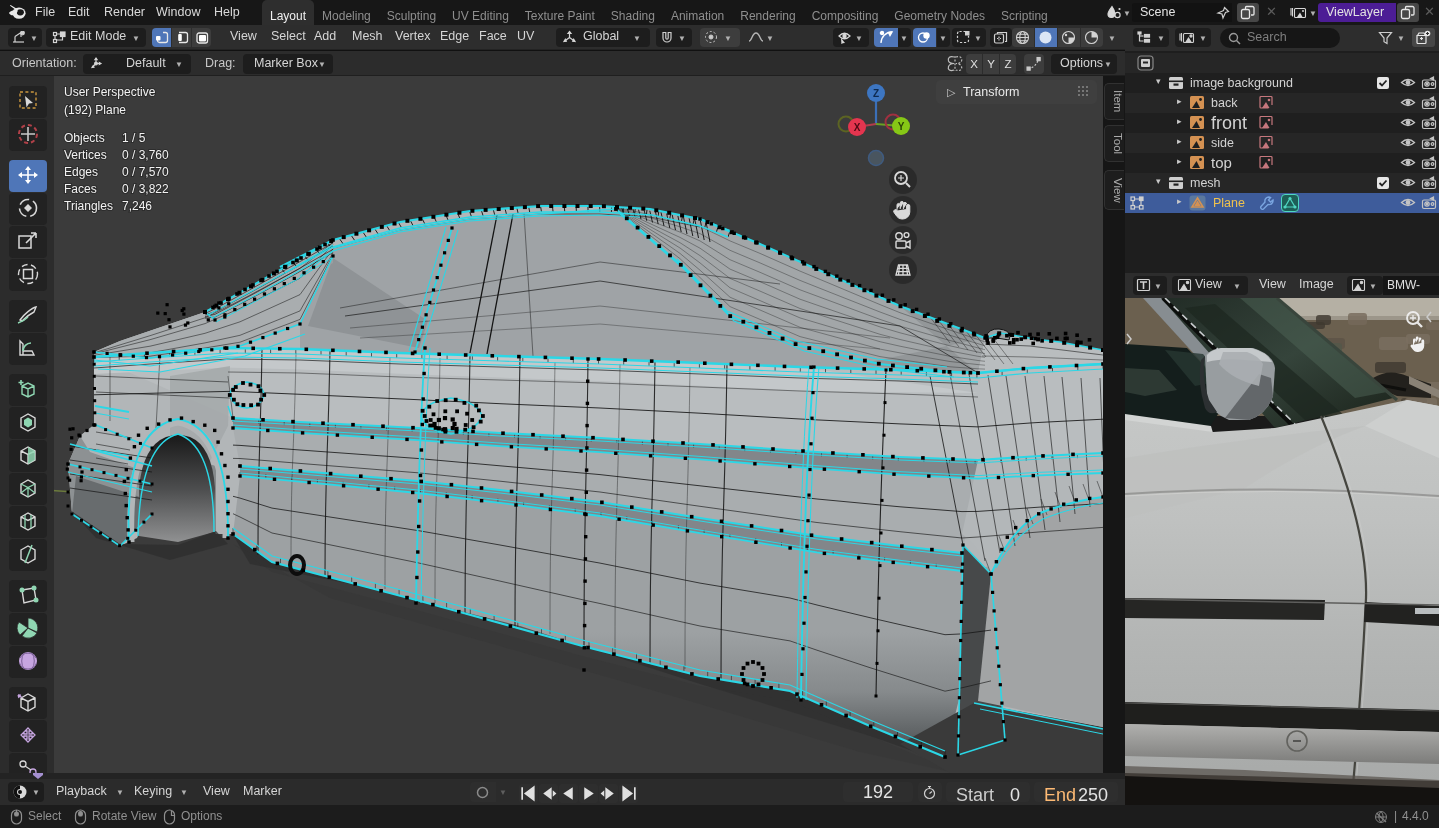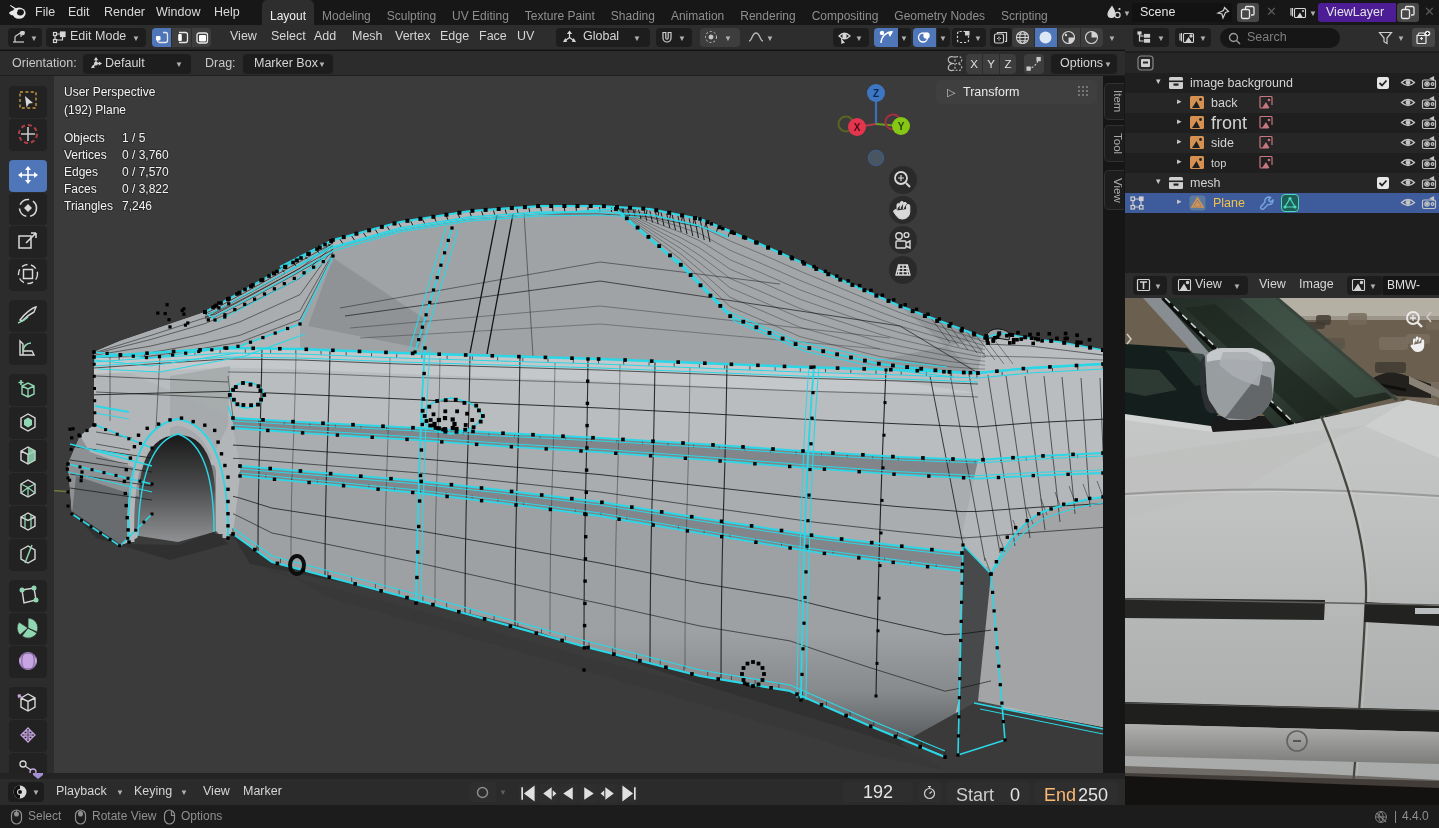--- a/index.html
+++ b/index.html
@@ -247,21 +247,21 @@
 <div class="abs hdr" style="left:0;top:51px;width:1125px;height:25px;background:#2c2c2c;border-bottom:1px solid #1f1f1f">
   <span class="abs" style="left:12px;top:5px;color:#c8c8c8;font-size:12.5px">Orientation:</span>
   <div class="abs btn" style="left:83px;top:3px;width:108px;height:20px"></div>
   <svg class="abs" style="left:89px;top:5px" width="15" height="15" viewBox="0 0 15 15">
         <g stroke="#d5d5d5" fill="none" stroke-width="1.1">
           <path d="M7 7.5 V2 M7 7.5 L3 11.5 M7 7.5 h5"></path>
           <path d="M7 2 l-1.2 1.8 h2.4Z M3 11.5 l2-.2 l-.8-1.6Z M12 7.5 l-1.8-1 v2Z" fill="#d5d5d5"></path>
           <circle cx="7" cy="7.5" r="1.4" fill="#d5d5d5"></circle>
         </g>
       </svg>
-  <span class="mtxt abs" style="left:105px;top:5px">Default</span>
+  <span class="mtxt abs" style="left:126px;top:5px">Default</span>
   <span class="carat abs" style="left:175px;top:9px">▼</span>
   <span class="abs" style="left:205px;top:5px;color:#c8c8c8;font-size:12.5px">Drag:</span>
   <div class="abs btn" style="left:243px;top:3px;width:90px;height:20px"></div>
   <span class="mtxt abs" style="left:254px;top:5px">Marker Box</span>
   <span class="carat abs" style="left:318px;top:9px">▼</span>
 
   <svg class="abs" style="left:946px;top:4px" width="18" height="17" viewBox="0 0 18 17">
         <g fill="none" stroke="#bdbdbd" stroke-width="1.2">
           <path d="M8 2 C4 0.5 1.5 3 2.5 6 C3.5 8.5 6.5 8.5 8 8.5 C6.5 8.5 3.5 9 2.5 11.5 C1.5 14.5 4 16.5 8 15"></path>
           <path d="M10 2 C14 0.5 16.5 3 15.5 6 C14.5 8.5 11.5 8.5 10 8.5 C11.5 8.5 14.5 9 15.5 11.5 C16.5 14.5 14 16.5 10 15" stroke-dasharray="2 1.6"></path>
@@ -1656,21 +1656,21 @@
           <circle cx="11.5" cy="8" r="1.3"></circle>
         </g>
       </svg>
 <div class="row" style="top:102px;background:#1f1f1f"></div>
 <span class="abs" style="left:52px;top:105px;color:#c8c8c8;font-size:9px">▸</span>
 <svg class="abs" style="left:64px;top:104px" width="16" height="15" viewBox="0 0 16 15">
         <rect x="1" y="1" width="14" height="13" rx="1.5" fill="#d49152"></rect>
         <path d="M3 13 L7.5 6 L11 13Z" fill="#1f1f1f"></path>
         <circle cx="11.5" cy="4.5" r="1.4" fill="#1f1f1f"></circle>
       </svg>
-<span class="abs" style="left:86px;top:102px;color:#d3d3d3;font-size:11px;line-height:20px">top</span>
+<span class="abs" style="left:86px;top:102px;color:#d3d3d3;font-size:15px;line-height:20px">top</span>
 <svg class="abs" style="left:133px;top:104px" width="16" height="15" viewBox="0 0 16 15">
         <g fill="none" stroke="#c6777d" stroke-width="1.2">
           <path d="M14 10 V2.5 a1 1 0 0 0 -1-1 H3 a1 1 0 0 0 -1 1 V12 a1 1 0 0 0 1 1 h7.5"></path>
           <path d="M4 13 L8 7 L11.5 13Z" fill="#c6777d" stroke="none"></path>
           <circle cx="11" cy="5" r="1.3" fill="#c6777d" stroke="none"></circle>
         </g>
       </svg>
 <svg class="abs" style="left:275px;top:105px" width="16" height="13" viewBox="0 0 16 13">
         <path d="M1.5 6.5 Q8 0.5 14.5 6.5 Q8 12.5 1.5 6.5Z" fill="none" stroke="#c4c4c4" stroke-width="1.3"></path>
         <circle cx="8" cy="6.5" r="2.4" fill="#c4c4c4"></circle>

